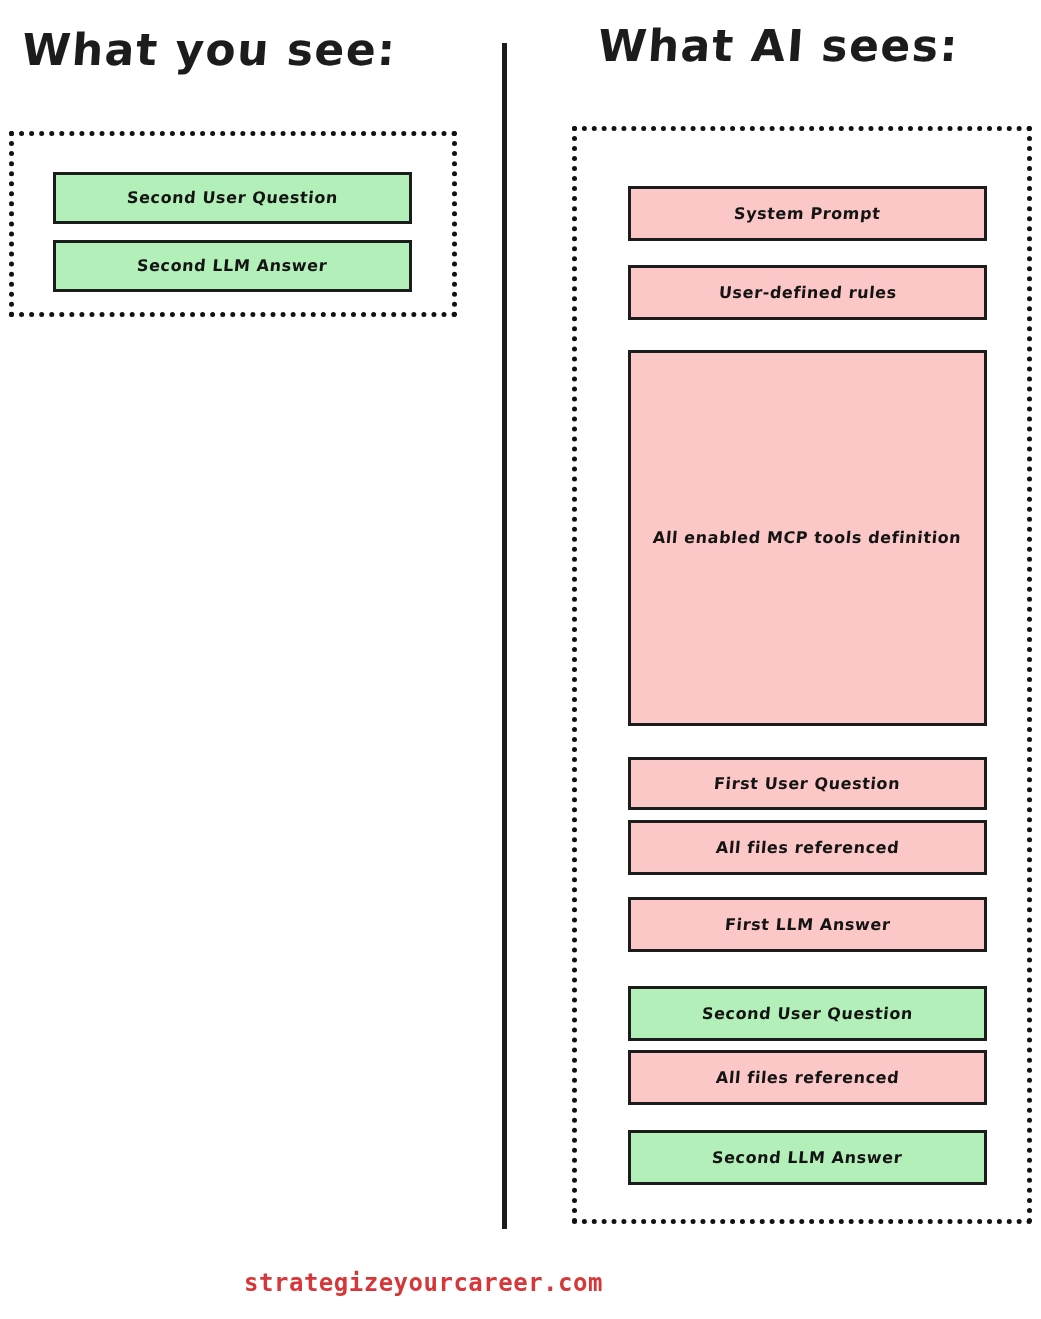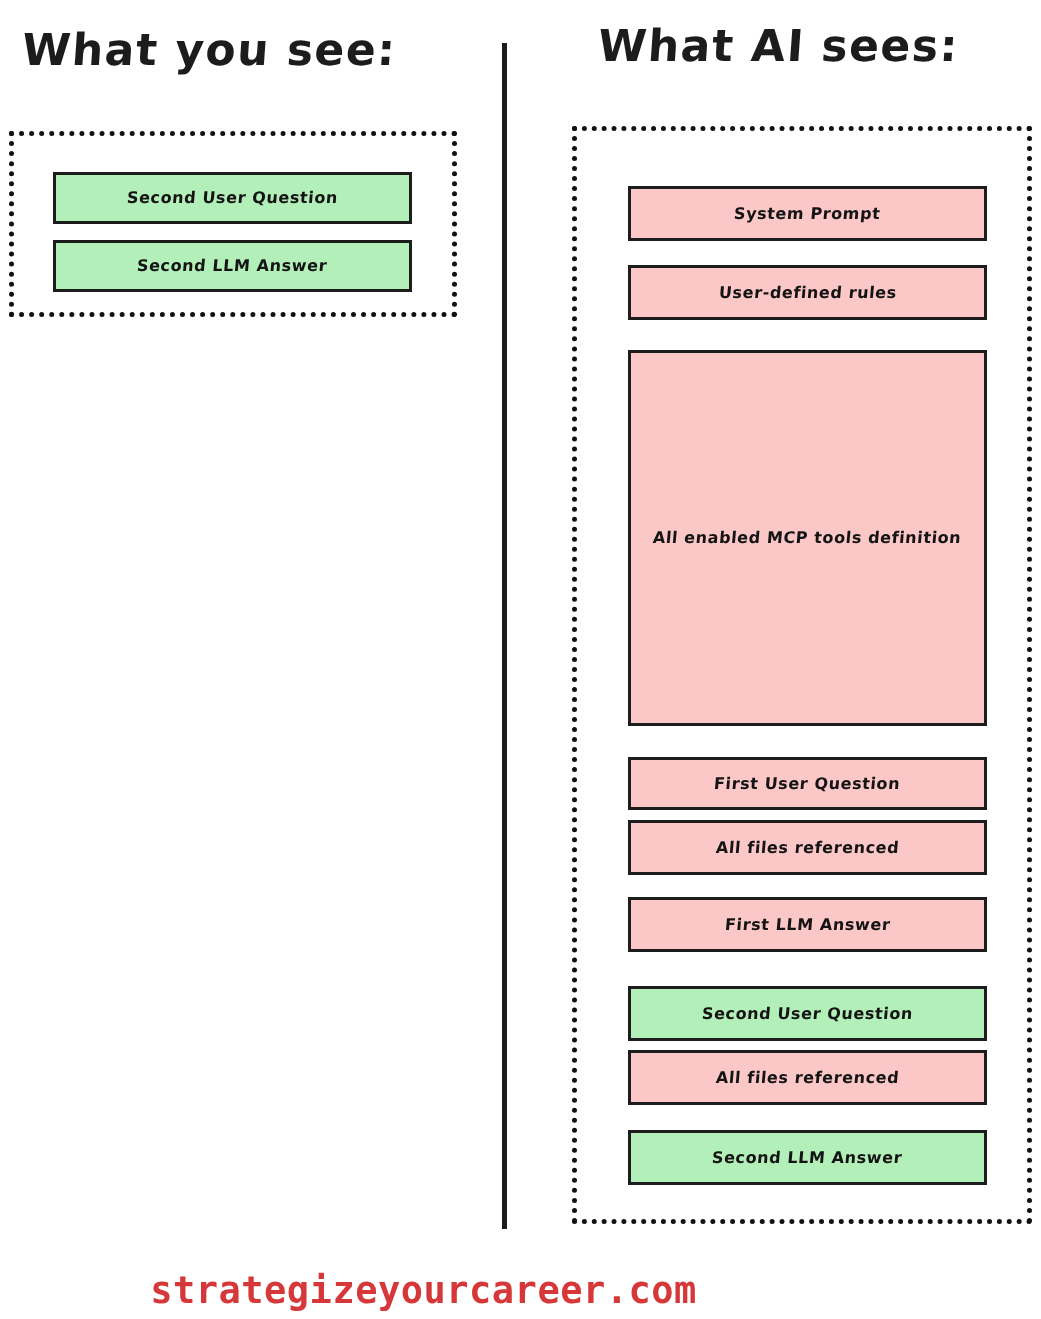--- a/index.html
+++ b/index.html
@@ -100,21 +100,21 @@
   #block-second-llm-answer  { left: 628px; top: 1130px; width: 359px; height: 55px; }
 
   
   #footer-url {
     position: absolute;
     left: 0;
     top: 1269px;
     width: 847px;
     text-align: center;
     font-family: "DejaVu Sans Mono", monospace;
-    font-size: 37px;
+    font-size: 24px;
     font-weight: 700;
     letter-spacing: 0.5px;
     color: #d6383a;
   }
 </style>
 </head>
 <body>
 
 <div class="heading" id="heading-left">What you see:</div>
 

